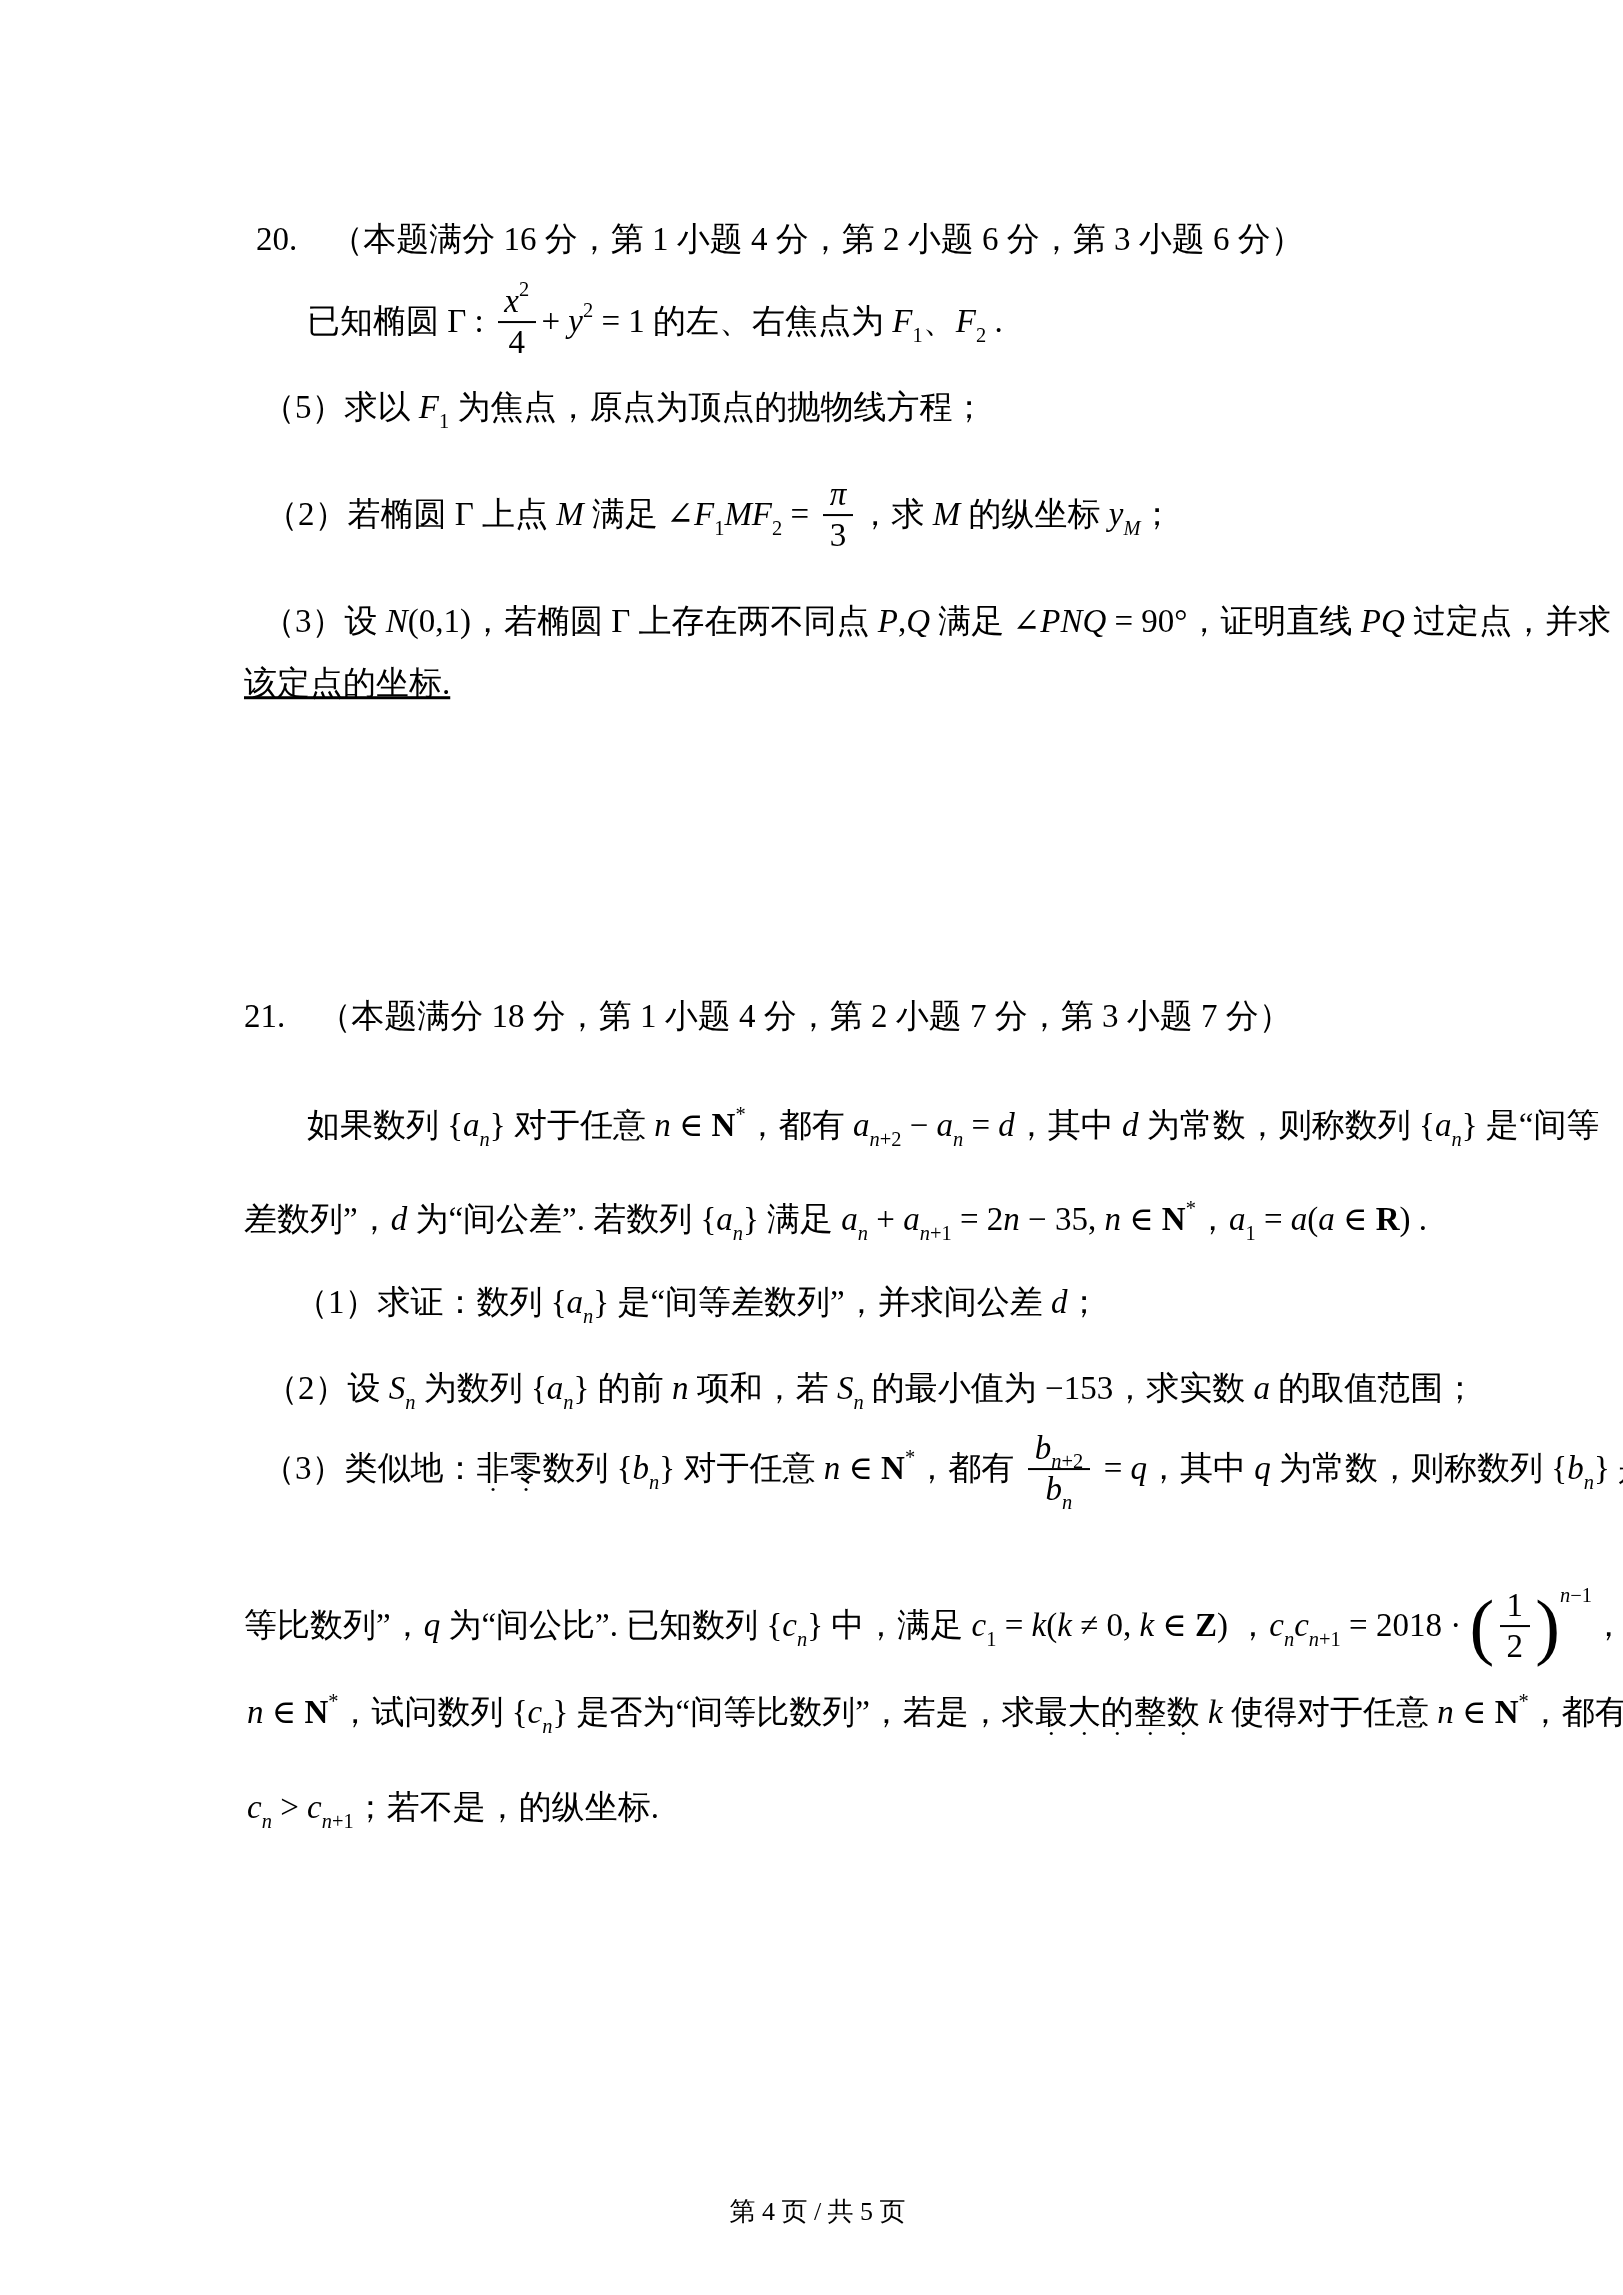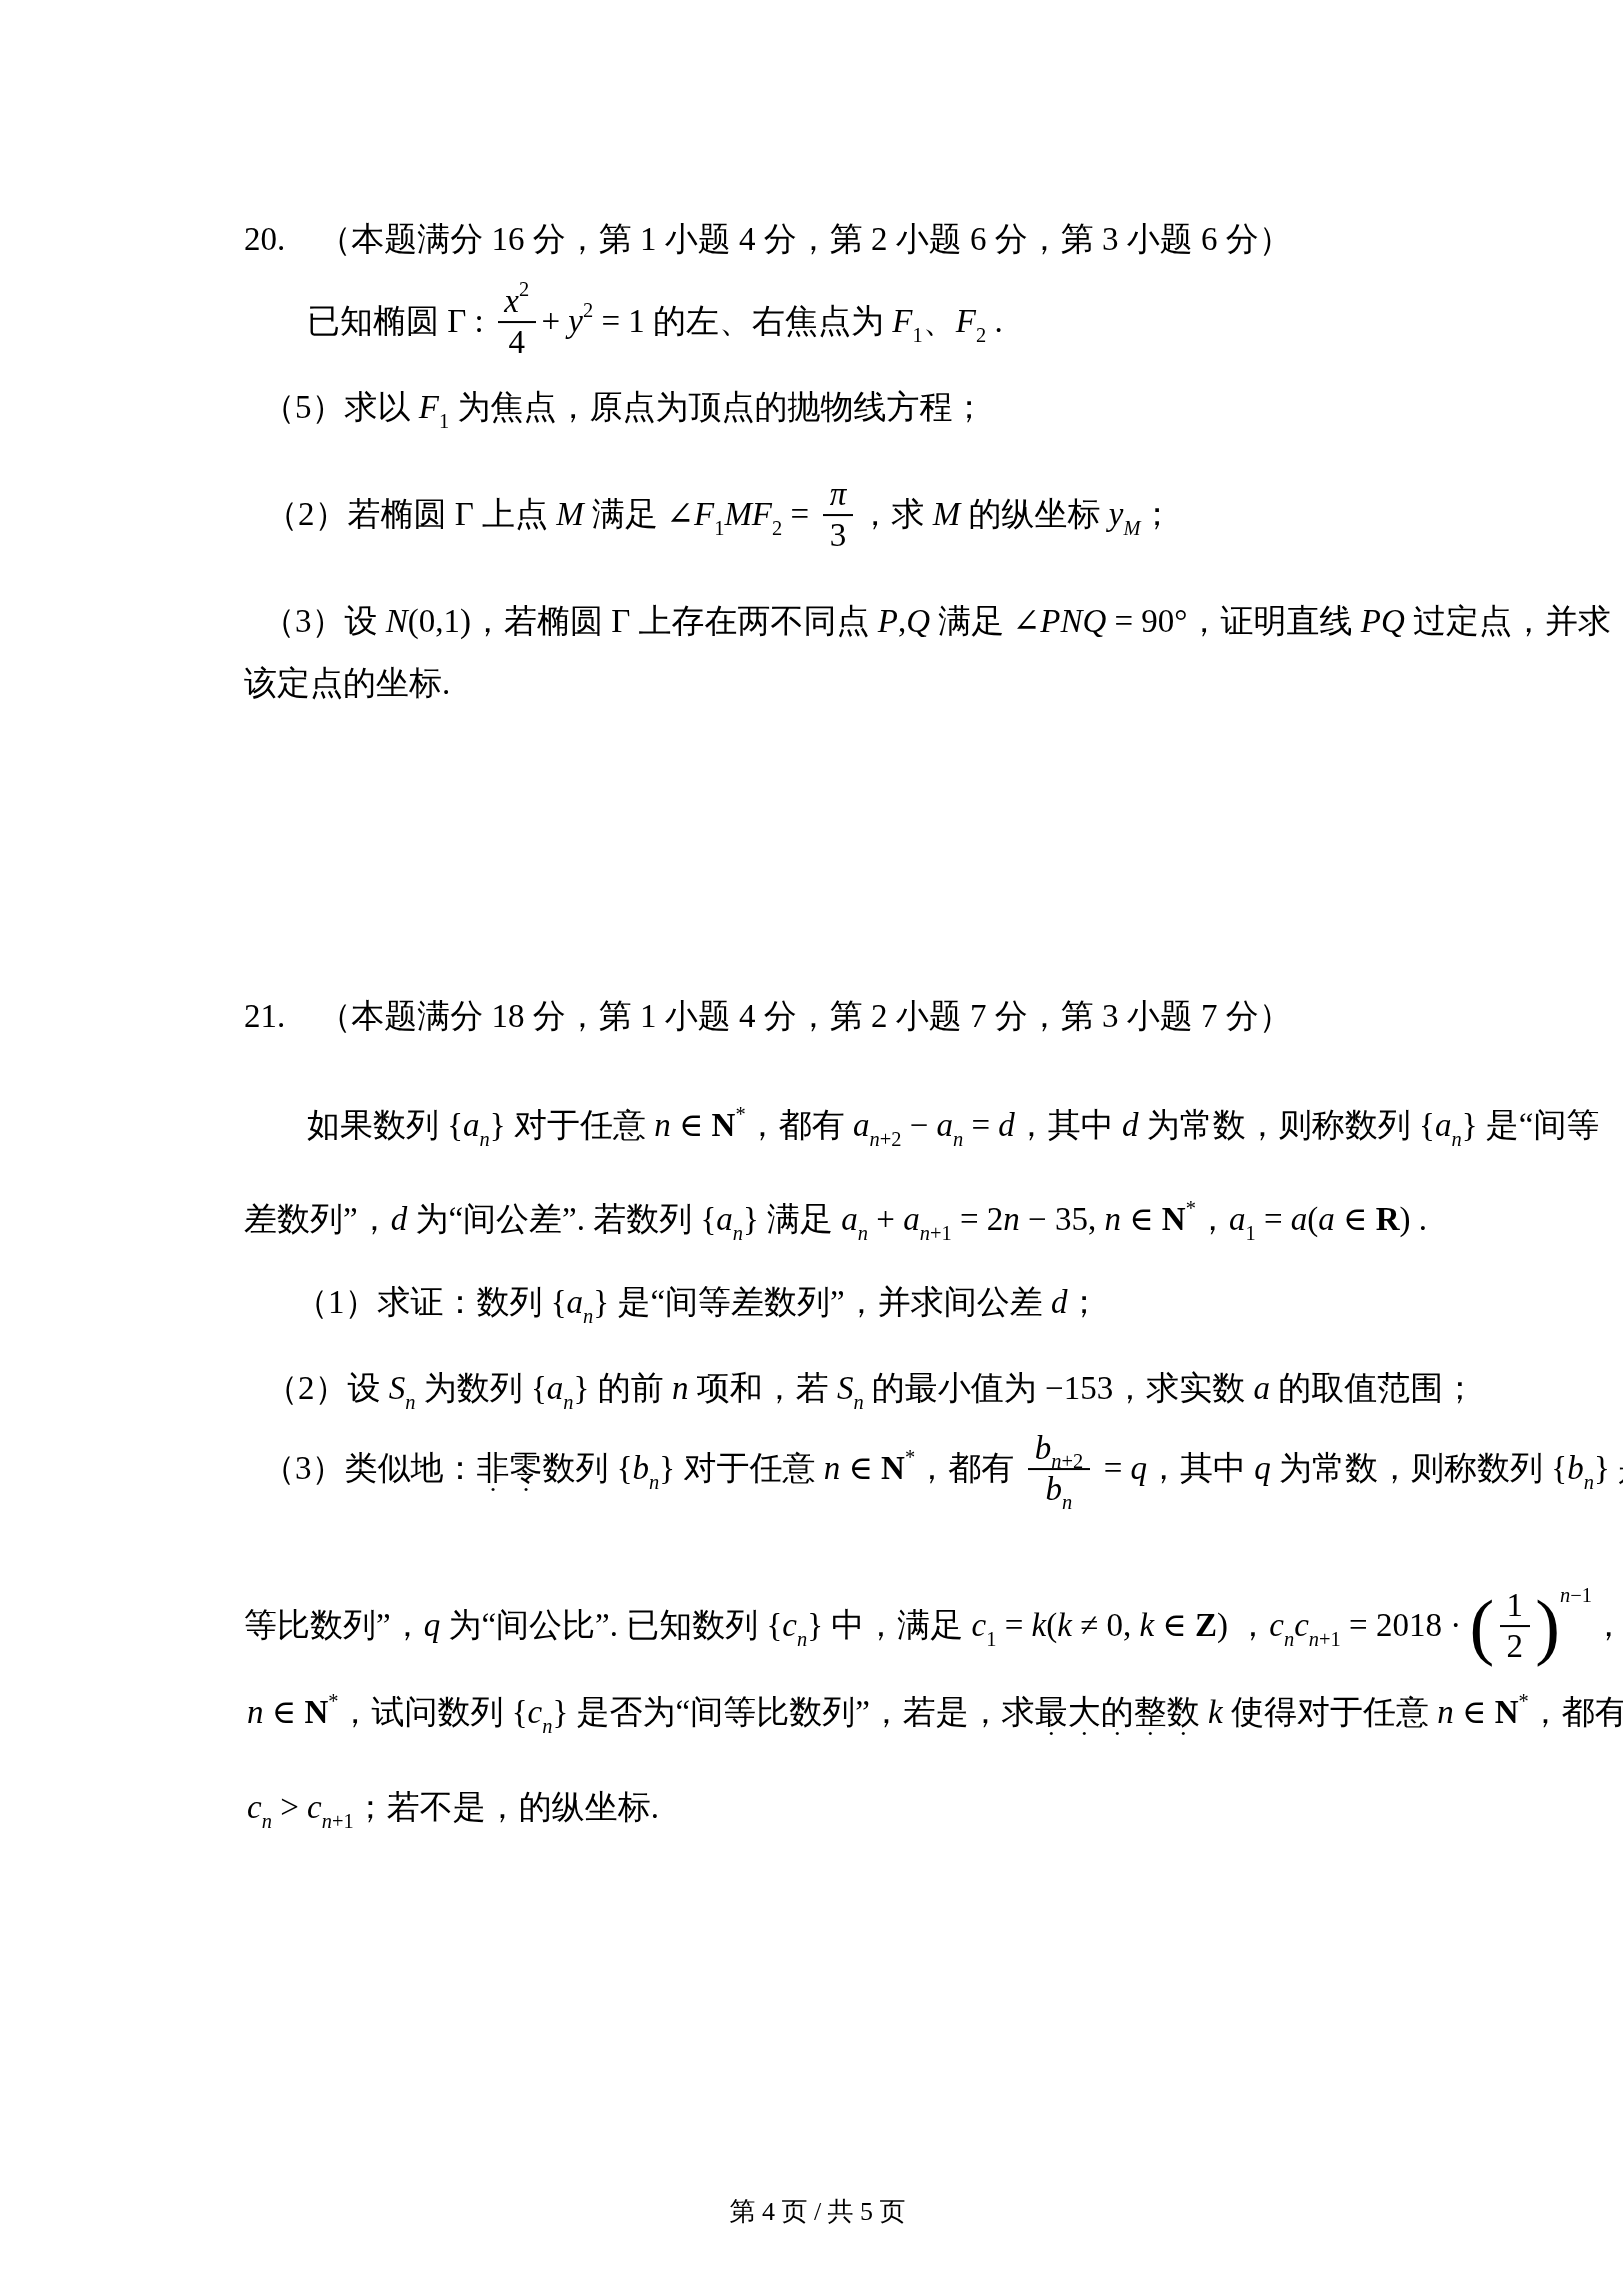--- a/index.html
+++ b/index.html
@@ -49,26 +49,26 @@
     transform:translate(-50%,-50%);
     font-size:26px; white-space:pre;margin-left:6px;
   }
 </style>
 </head>
 <body>
 
 <div class="page">
 
   <section>
-    <div class="line" style="top:240px;  left:244px;align-items:center;"><span class="mr">20.</span><span class="tx">　（本题满分 16 分，第 1 小题 4 分，第 2 小题 6 分，第 3 小题 6 分）</span></div>
+    <div class="line" style="top:240px;  left:256px;align-items:center;"><span class="mr">20.</span><span class="tx">　（本题满分 16 分，第 1 小题 4 分，第 2 小题 6 分，第 3 小题 6 分）</span></div>
     <div class="line" style="top:322px;  left:307px;"><span class="tx">已知椭圆 </span><span class="mr">Γ : </span><span class="frac"><span class="num"><span class="mi">x</span><span class="sup"><span class="rm">2</span></span></span><span class="den"><span class="mr">4</span></span></span><span class="mr">+ </span><span class="mi">y</span><span class="sup"><span class="rm">2</span></span><span class="mr"> = 1 </span><span class="tx">的左、右焦点为 </span><span class="mi">F</span><span class="sub"><span class="rm">1</span></span><span class="tx">、</span><span class="mi">F</span><span class="sub"><span class="rm">2</span></span><span class="mr"> .</span></div>
     <div class="line" style="top:408px;  left:262px;"><span class="tx">（5）求以 </span><span class="mi">F</span><span class="sub"><span class="rm">1</span></span><span class="tx"> 为焦点，原点为顶点的抛物线方程；</span></div>
     <div class="line" style="top:515px;  left:265px;"><span class="tx">（2）若椭圆 </span><span class="mr">Γ </span><span class="tx">上点 </span><span class="mi">M</span><span class="tx"> 满足 </span><span class="mr">∠</span><span class="mi">F</span><span class="sub"><span class="rm">1</span></span><span class="mi">MF</span><span class="sub"><span class="rm">2</span></span><span class="mr"> = </span><span class="frac"><span class="num"><span class="mi">π</span></span><span class="den"><span class="mr">3</span></span></span><span class="tx">，求 </span><span class="mi">M</span><span class="tx"> 的纵坐标 </span><span class="mi">y</span><span class="sub"><span class="it">M</span></span><span class="tx">；</span></div>
     <div class="line" style="top:622px;  left:262px;"><span class="tx">（3）设 </span><span class="mi">N</span><span class="mr">(0,1)</span><span class="tx">，若椭圆 </span><span class="mr">Γ </span><span class="tx">上存在两不同点 </span><span class="mi">P</span><span class="mr">,</span><span class="mi">Q</span><span class="tx"> 满足 </span><span class="mr">∠</span><span class="mi">PNQ</span><span class="mr"> = 90°</span><span class="tx">，证明直线 </span><span class="mi">PQ</span><span class="tx"> 过定点，并求</span></div>
-    <div class="line" style="top:684px; left:244px;"><span class="tx">该定点的坐标.</span></div>
+    <div class="line" style="top:684px; left:244px;text-decoration:underline;"><span class="tx">该定点的坐标.</span></div>
   </section>
 
   <section>
     <div class="line" style="top:1017px; left:244px;"><span class="mr">21.</span><span class="tx">　（本题满分 18 分，第 1 小题 4 分，第 2 小题 7 分，第 3 小题 7 分）</span></div>
     <div class="line" style="top:1126px; left:307px;"><span class="tx">如果数列 </span><span class="mr">{</span><span class="mi">a</span><span class="sub"><span class="it">n</span></span><span class="mr">} </span><span class="tx">对于任意 </span><span class="mi">n</span><span class="mr"> ∈ </span><span class="mb">N</span><span class="sup"><span class="rm">*</span></span><span class="tx">，都有 </span><span class="mi">a</span><span class="sub"><span class="it">n</span><span class="rm">+</span><span class="rm">2</span></span><span class="mr"> − </span><span class="mi">a</span><span class="sub"><span class="it">n</span></span><span class="mr"> = </span><span class="mi">d</span><span class="tx">，其中 </span><span class="mi">d</span><span class="tx"> 为常数，则称数列 </span><span class="mr">{</span><span class="mi">a</span><span class="sub"><span class="it">n</span></span><span class="mr">} </span><span class="tx">是“间等</span></div>
     <div class="line" style="top:1220px; left:244px;"><span class="tx">差数列”，</span><span class="mi">d</span><span class="tx"> 为“间公差”. 若数列 </span><span class="mr">{</span><span class="mi">a</span><span class="sub"><span class="it">n</span></span><span class="mr">} </span><span class="tx">满足 </span><span class="mi">a</span><span class="sub"><span class="it">n</span></span><span class="mr"> + </span><span class="mi">a</span><span class="sub"><span class="it">n</span><span class="rm">+</span><span class="rm">1</span></span><span class="mr"> = 2</span><span class="mi">n</span><span class="mr"> − 35, </span><span class="mi">n</span><span class="mr"> ∈ </span><span class="mb">N</span><span class="sup"><span class="rm">*</span></span><span class="tx">，</span><span class="mi">a</span><span class="sub"><span class="rm">1</span></span><span class="mr"> = </span><span class="mi">a</span><span class="mr">(</span><span class="mi">a</span><span class="mr"> ∈ </span><span class="mb">R</span><span class="mr">) .</span></div>
     <div class="line" style="top:1303px; left:262px;margin-left:33px;"><span class="tx">（1）求证：数列 </span><span class="mr">{</span><span class="mi">a</span><span class="sub"><span class="it">n</span></span><span class="mr">} </span><span class="tx">是“间等差数列”，并求间公差 </span><span class="mi">d</span><span class="tx">；</span></div>
     <div class="line" style="top:1389px; left:265px;"><span class="tx">（2）设 </span><span class="mi">S</span><span class="sub"><span class="it">n</span></span><span class="tx"> 为数列 </span><span class="mr">{</span><span class="mi">a</span><span class="sub"><span class="it">n</span></span><span class="mr">} </span><span class="tx">的前 </span><span class="mi">n</span><span class="tx"> 项和，若 </span><span class="mi">S</span><span class="sub"><span class="it">n</span></span><span class="tx"> 的最小值为 </span><span class="mr">−153</span><span class="tx">，求实数 </span><span class="mi">a</span><span class="tx"> 的取值范围；</span></div>
     <div class="line" style="top:1469px; left:262px;"><span class="tx">（3）类似地：</span><span class="emch">非</span><span class="emch">零</span><span class="tx">数列 </span><span class="mr">{</span><span class="mi">b</span><span class="sub"><span class="it">n</span></span><span class="mr">} </span><span class="tx">对于任意 </span><span class="mi">n</span><span class="mr"> ∈ </span><span class="mb">N</span><span class="sup"><span class="rm">*</span></span><span class="tx">，都有 </span><span class="frac"><span class="num"><span class="mi">b</span><span class="sub"><span class="it">n</span><span class="rm">+</span><span class="rm">2</span></span></span><span class="den"><span class="mi">b</span><span class="sub"><span class="it">n</span></span></span></span><span class="mr"> = </span><span class="mi">q</span><span class="tx">，其中 </span><span class="mi">q</span><span class="tx"> 为常数，则称数列 </span><span class="mr">{</span><span class="mi">b</span><span class="sub"><span class="it">n</span></span><span class="mr">} </span><span class="tx">是“间</span></div>
     <div class="line" style="top:1626px; left:244px;"><span class="tx">等比数列”，</span><span class="mi">q</span><span class="tx"> 为“间公比”. 已知数列 </span><span class="mr">{</span><span class="mi">c</span><span class="sub"><span class="it">n</span></span><span class="mr">} </span><span class="tx">中，满足 </span><span class="mi">c</span><span class="sub"><span class="rm">1</span></span><span class="mr"> = </span><span class="mi">k</span><span class="mr">(</span><span class="mi">k</span><span class="mr"> ≠ 0, </span><span class="mi">k</span><span class="mr"> ∈ </span><span class="mb">Z</span><span class="mr">) </span><span class="tx">，</span><span class="mi">c</span><span class="sub"><span class="it">n</span></span><span class="mi">c</span><span class="sub"><span class="it">n</span><span class="rm">+</span><span class="rm">1</span></span><span class="mr"> = 2018 · </span><span class="bp">(</span><span class="frac"><span class="num"><span class="mr">1</span></span><span class="den"><span class="mr">2</span></span></span><span class="bp">)</span><span class="bsup"><span class="it">n</span><span class="rm">−</span><span class="rm">1</span></span><span class="tx">，</span></div>

